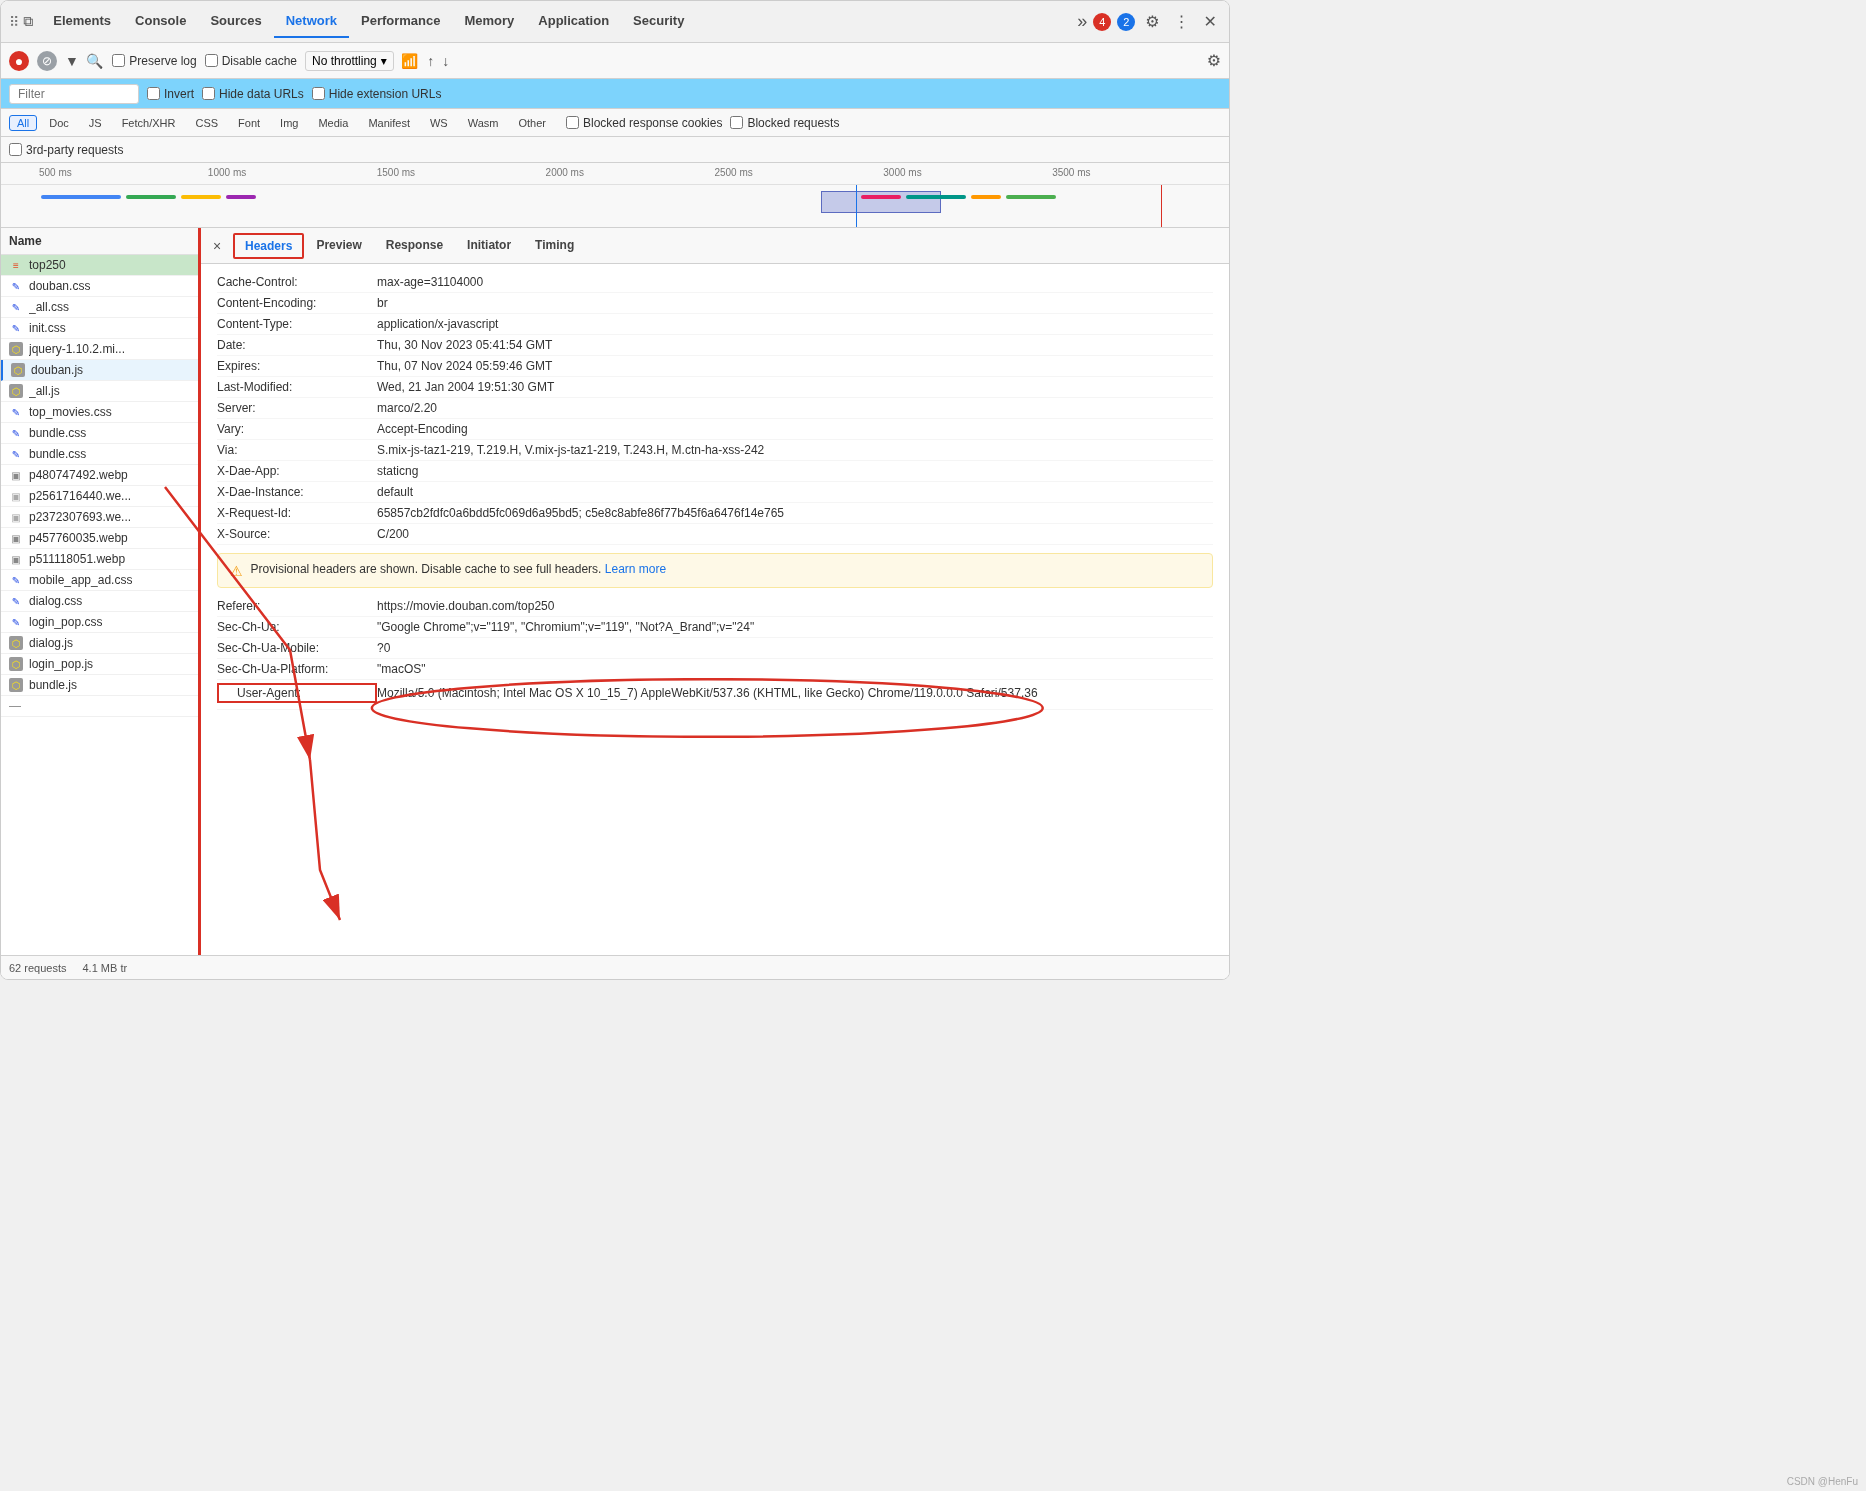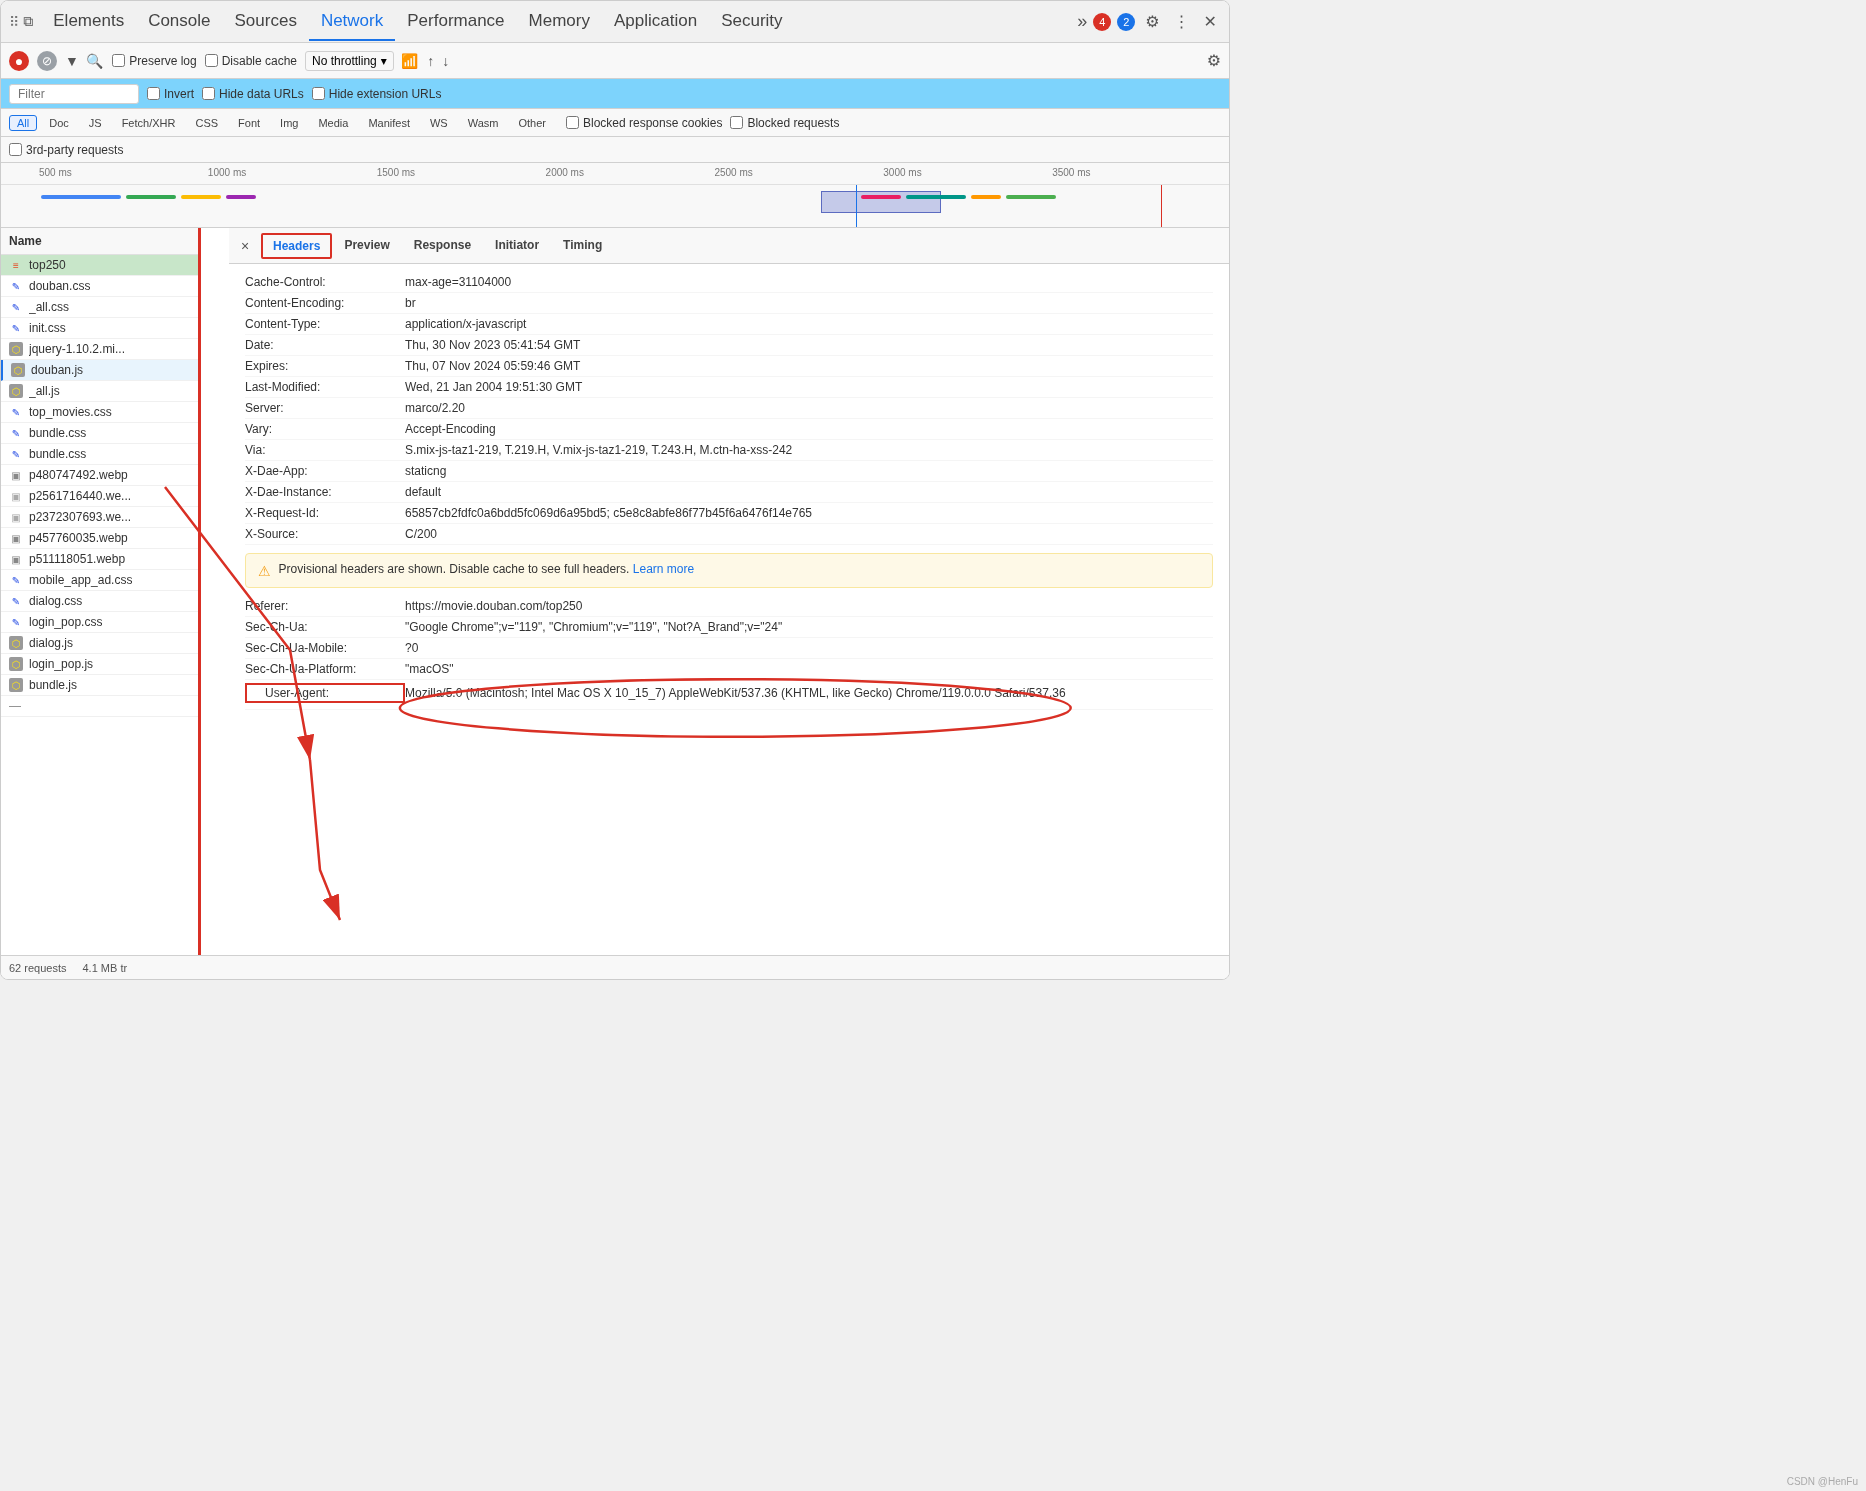--- a/index.html
+++ b/index.html
@@ -41,25 +41,26 @@
       font-size: 14px;
       color: #777;
       cursor: grab;
     }
     .panel-icon {
       font-size: 14px;
       color: #555;
     }
     .tab {
       padding: 8px 12px;
-      font-size: 17px;
+      font-size: 13px;
       color: #444;
       cursor: pointer;
       white-space: nowrap;
       border-bottom: 2px solid transparent;
+      font-weight: bold;
     }
     .tab.active {
       color: #1a73e8;
       border-bottom: 2px solid #1a73e8;
     }
     .tab-bar-right {
       display: flex;
       align-items: center;
       margin-left: auto;
       gap: 6px;
@@ -208,21 +209,20 @@
       width: 1px;
       background: #1a73e8;
       top: 0; bottom: 0;
     }
 
     
     .main-area {
       display: flex;
       flex: 1;
       overflow: hidden;
-      gap: 28px;
     }
 
     
     .file-list-panel {
       width: 200px;
       border-right: 3px solid #d93025;
       overflow-y: auto;
       background: #fff;
       flex-shrink: 0;
     }

